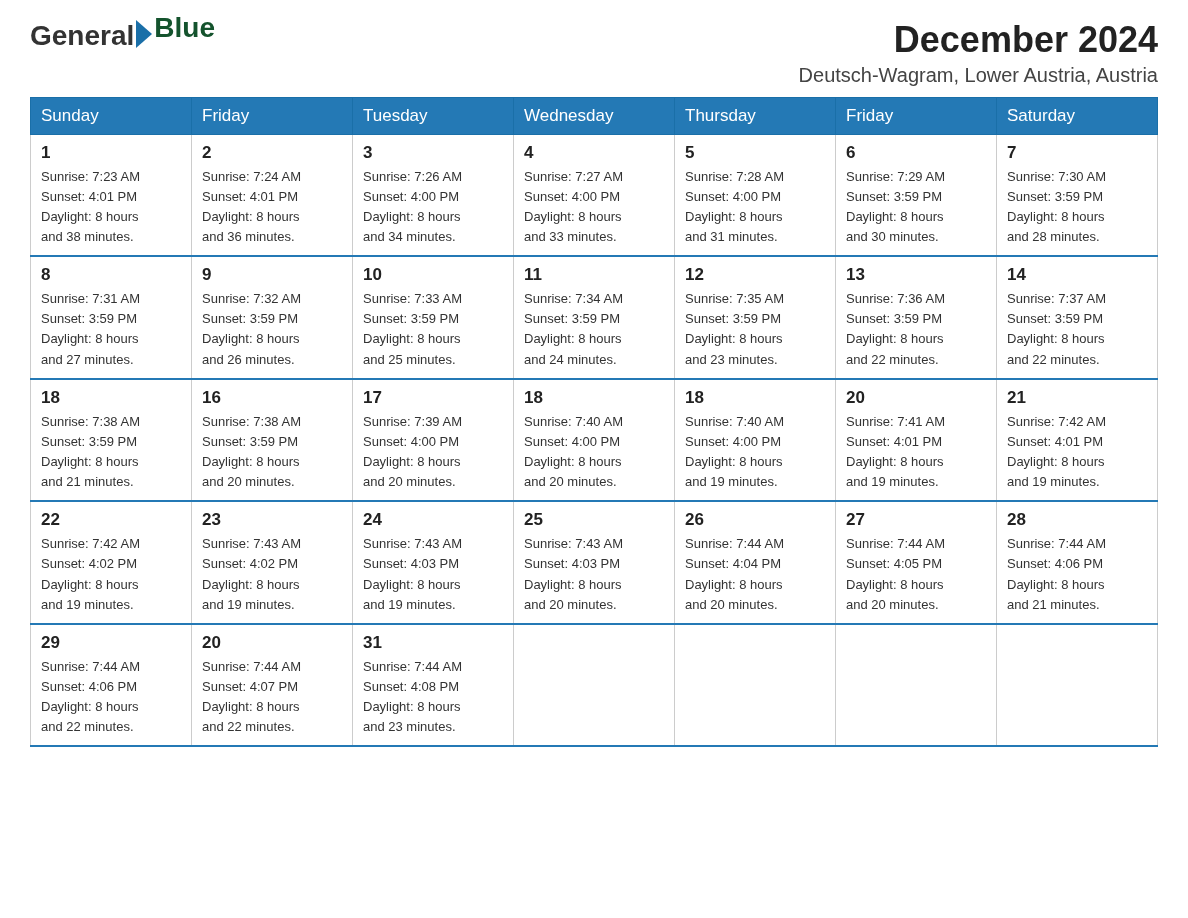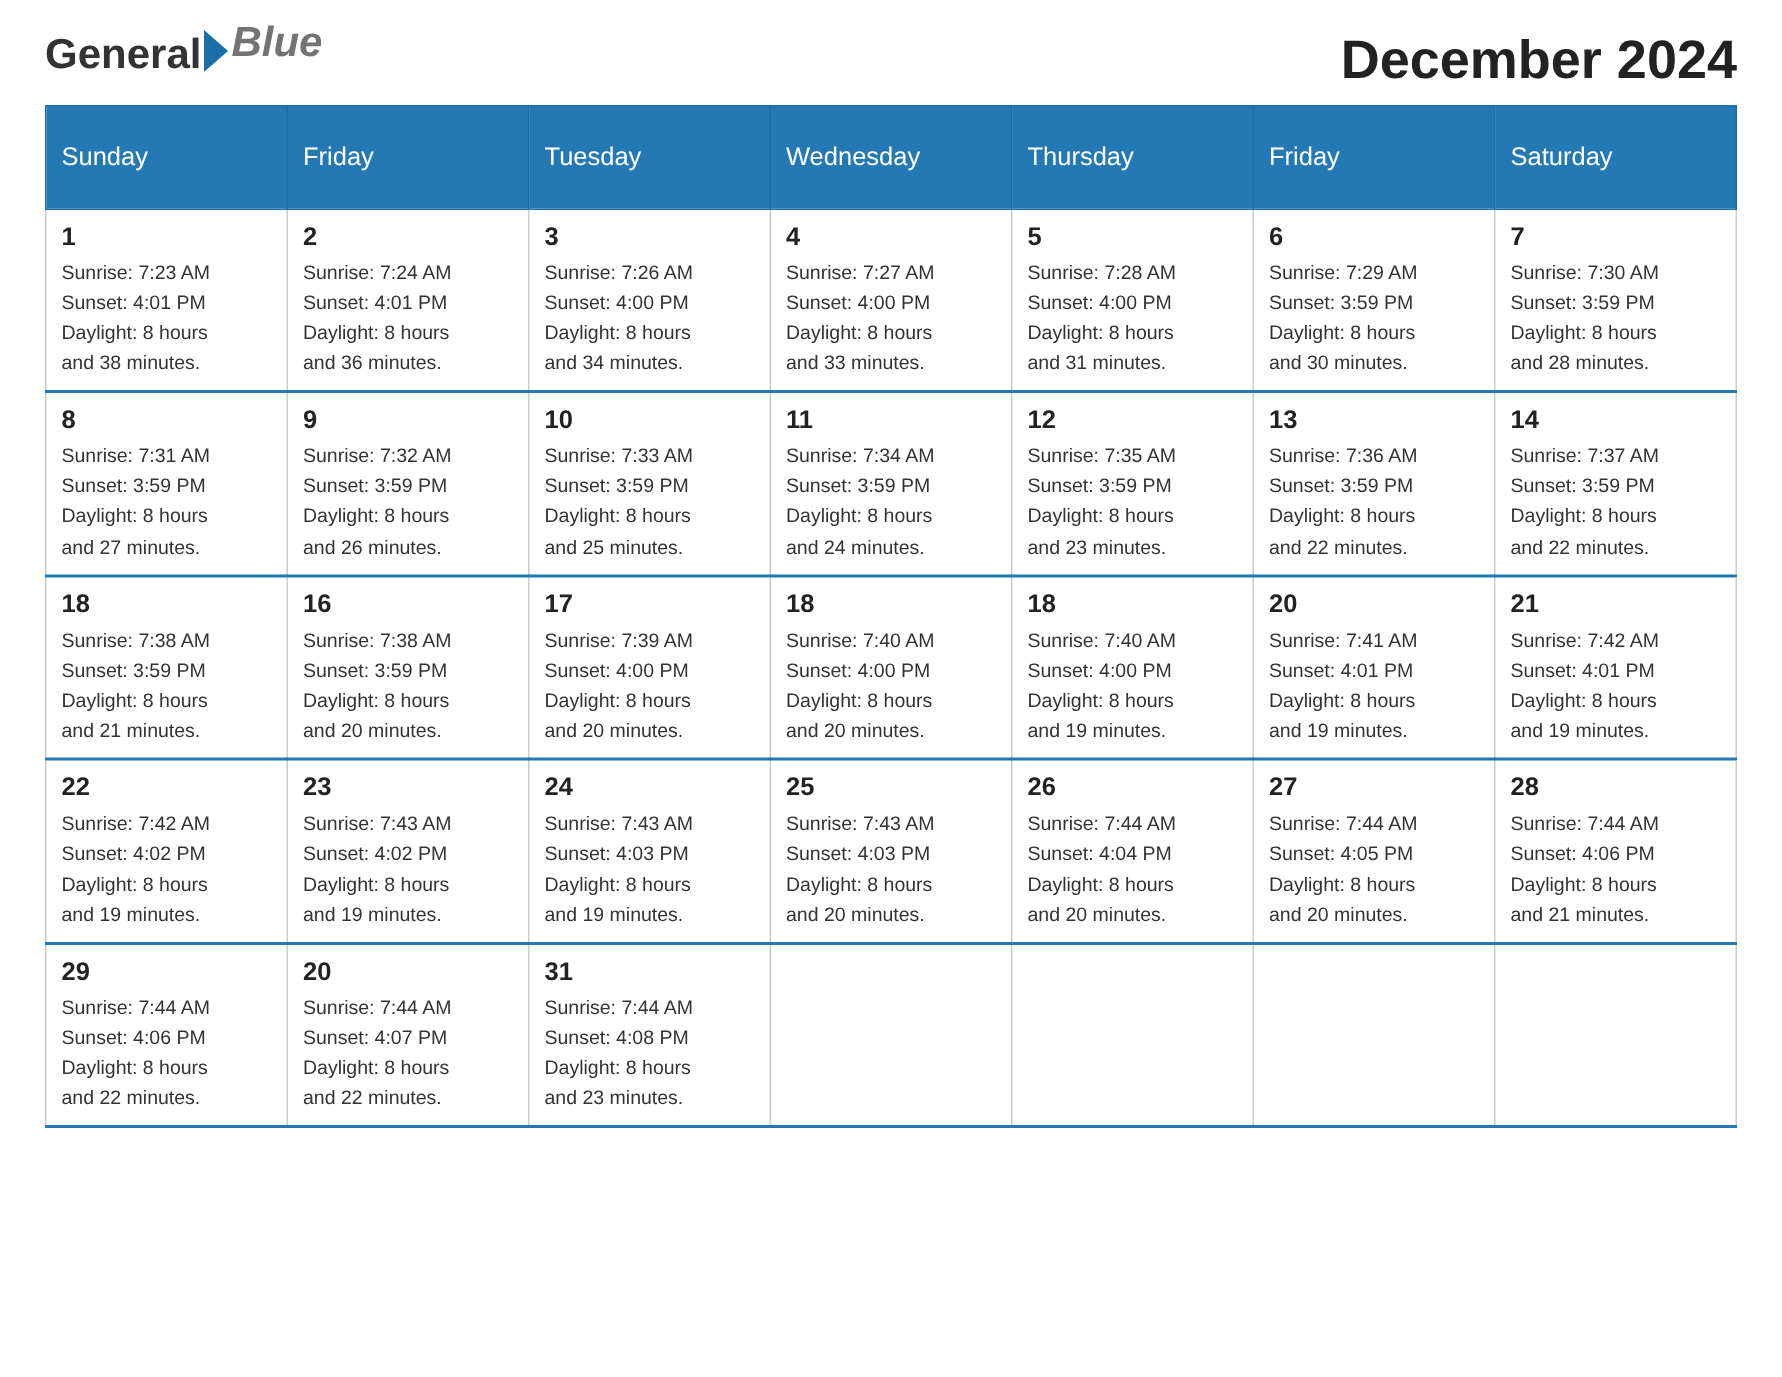--- a/index.html
+++ b/index.html
@@ -31,26 +31,25 @@
       margin-left: 2px;
     }
     .logo-wrapper {
       display: flex;
     }
     .logo-row1 {
       display: flex;
       align-items: center;
     }
     .logo-row2 {
-      color: #737373;
+      color: #14532d;
       font-size: 28px;
       font-weight: bold;
       margin-top: -8px;
       padding-left: 2px;
-      font-style: italic;
     }
     .title-area {
       text-align: right;
     }
     .month-title {
       font-size: 36px;
       font-weight: bold;
       color: #222;
       line-height: 1.1;
     }
@@ -62,21 +61,21 @@
     table {
       width: 100%;
       border-collapse: collapse;
       margin-top: 10px;
     }
     thead tr th {
       background-color: #2479b5;
       color: #fff;
       font-size: 17px;
       font-weight: normal;
-      padding: 24px 10px;
+      padding: 8px 10px;
       text-align: left;
       border: 1px solid #1a6fa8;
     }
     tbody tr td {
       vertical-align: top;
       padding: 8px 10px;
       border: 1px solid #ccc;
       font-size: 13.5px;
       color: #222;
       width: 14.28%;
@@ -106,20 +105,21 @@
 <div class="header-area">
   <div class="logo-wrapper">
     <div class="logo-row1">
       <span class="logo-text-general">General</span>
       <div class="logo-arrow"></div>
     </div>
     <div class="logo-row2">Blue</div>
   </div>
   <div class="title-area">
     <div class="month-title">December 2024</div>
+    <div class="location-title">Deutsch-Wagram, Lower Austria, Austria</div>
   </div>
 </div>
 
 <table>
   <thead>
     <tr>
     <th>Sunday</th>
         <th>Friday</th>
         <th>Tuesday</th>
         <th>Wednesday</th>

